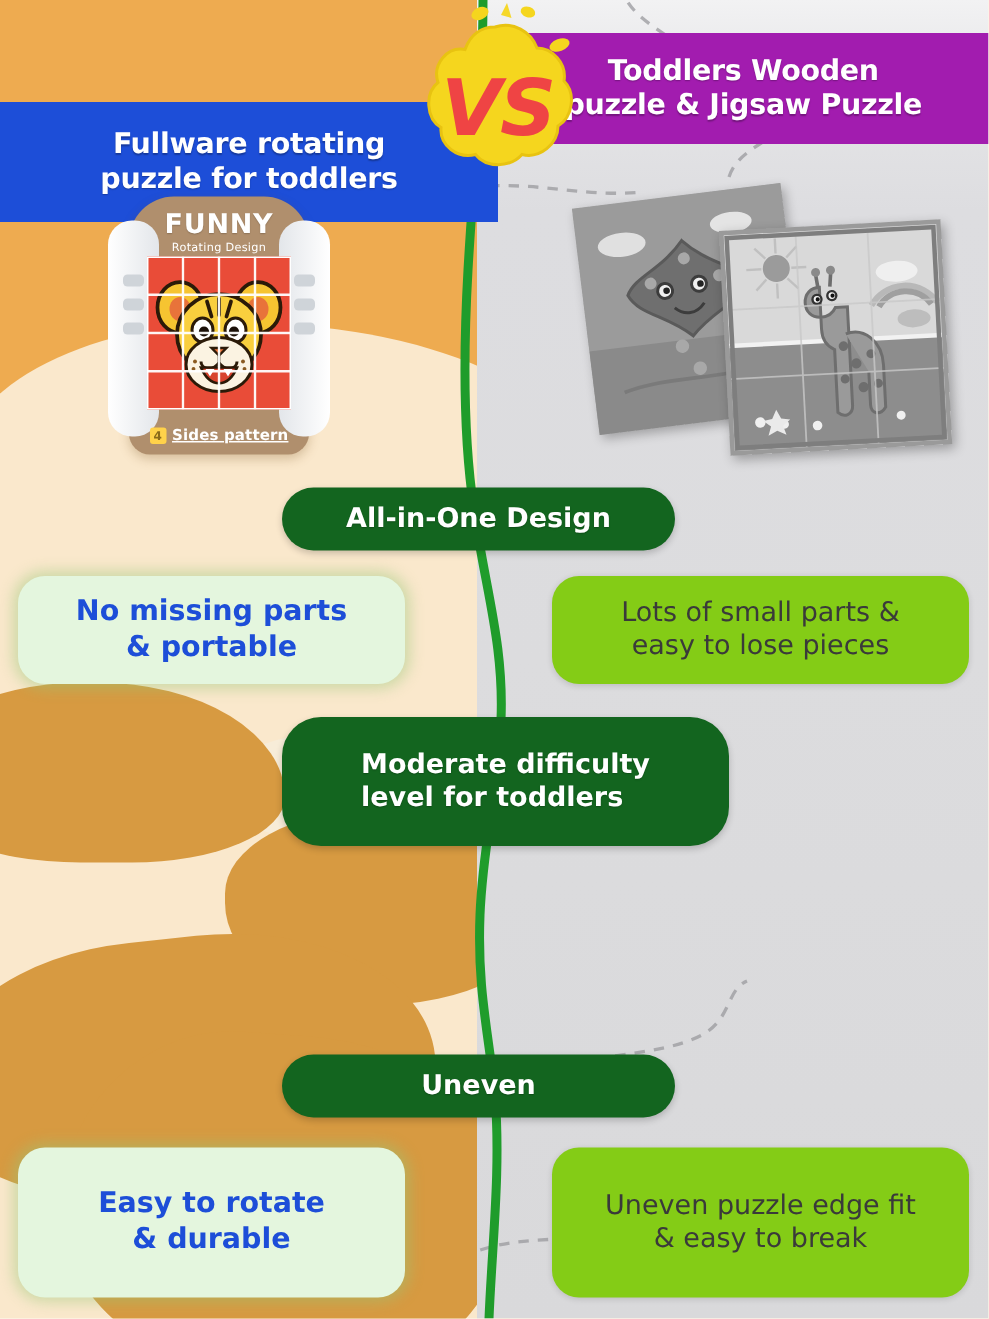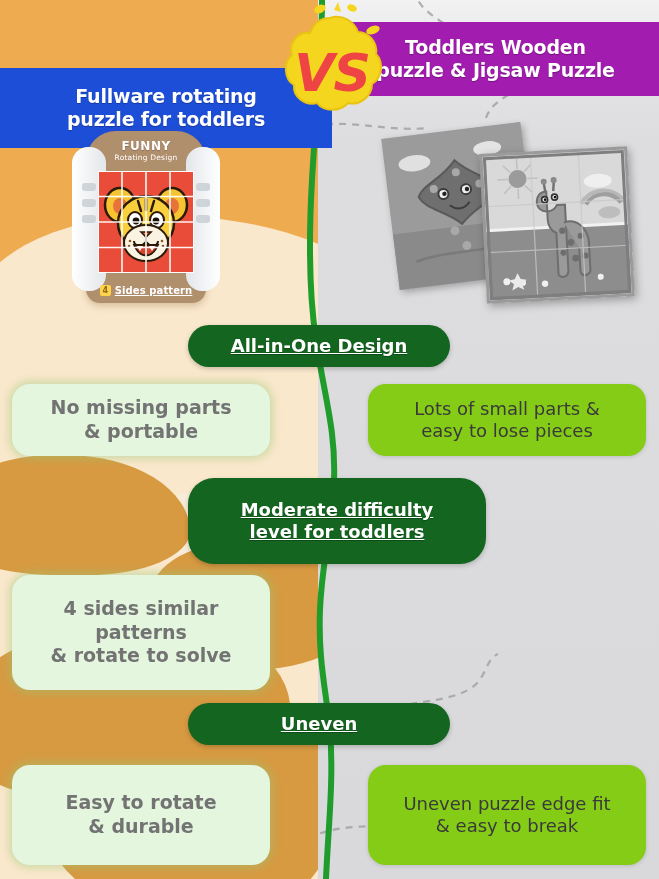--- a/index.html
+++ b/index.html
@@ -182,21 +182,21 @@
     border-radius: 3px;
   }
   .toy-title {
     position: absolute;
     left: 14px; top: 8px;
     width: 120px;
     text-align: center;
     color: #ffffff;
   }
   .toy-title .t1 {
-    font-size: 12px; font-weight: bold;
+    font-size: 18px; font-weight: bold;
     letter-spacing: 0.5px;
     text-shadow: 0 1px 1px rgba(0,0,0,0.2);
   }
   .toy-title .t2 { font-size: 7.5px; letter-spacing: 0.2px; }
   .toy-grid {
     position: absolute;
     left: 26px; top: 40px;
     width: 96px; height: 102px;
     background: #e8412c;
     display: grid;
@@ -267,45 +267,44 @@
 
   
   .pill {
     position: absolute;
     background: #13651f;
     color: #ffffff;
     border-radius: 26px;
     display: flex;
     align-items: center;
     justify-content: center;
-    text-align: center;
+    text-align: left;
     font-size: 18px;
     font-weight: bold;
     line-height: 1.2;
     box-shadow: 0 2px 5px rgba(0,0,0,0.2);
     text-shadow: 0 1px 1px rgba(0,0,0,0.25);
-    text-decoration: underline;
   }
   .pill-1 { left: 188px; top: 325px; width: 262px; height: 42px; }
   .pill-2 { left: 188px; top: 478px; width: 298px; height: 86px; }
   .pill-3 { left: 188px; top: 703px; width: 262px; height: 42px; }
 
   
   .box {
     position: absolute;
     border-radius: 18px;
     display: flex;
     align-items: center;
     justify-content: center;
     text-align: center;
     line-height: 1.25;
   }
   .box-left {
     background: #e4f6de;
-    color: #737373;
+    color: #1d4ed8;
     font-size: 19px;
     font-weight: bold;
     box-shadow: 0 0 9px 3px rgba(150,200,120,0.45);
   }
   .box-right {
     background: #84cc16;
     color: #3a3a3a;
     font-size: 18px;
     box-shadow: 0 1px 4px rgba(0,0,0,0.14);
   }
@@ -555,23 +554,20 @@
   </div>
 
   <div class="pill pill-1 multiline">All-in-One Design</div>
   <div class="box box-left bl-1 multiline">No missing parts
 &amp; portable</div>
   <div class="box box-right br-1 multiline">Lots of small parts &amp;
 easy to lose pieces</div>
 
   <div class="pill pill-2 multiline">Moderate difficulty
 level for toddlers</div>
-  <div class="box box-left bl-2 multiline">4 sides similar
-patterns
-&amp; rotate to solve</div>
 
   <div class="pill pill-3 multiline">Uneven</div>
   <div class="box box-right br-3 multiline">Uneven puzzle edge fit
 &amp; easy to break</div>
   <div class="box box-left bl-3 multiline">Easy to rotate
 &amp; durable</div>
 
 </div>
 
 </body></html>

